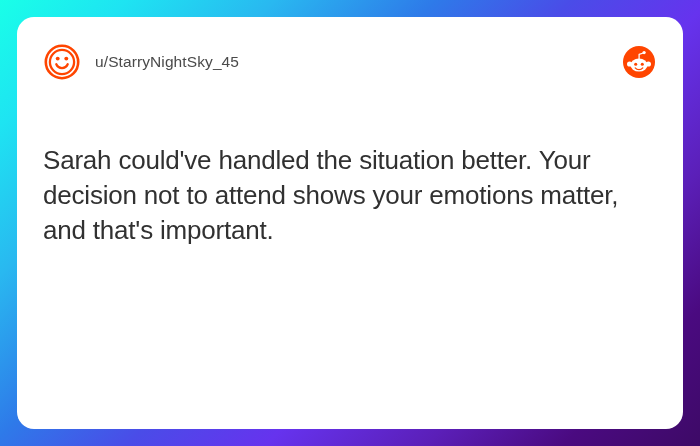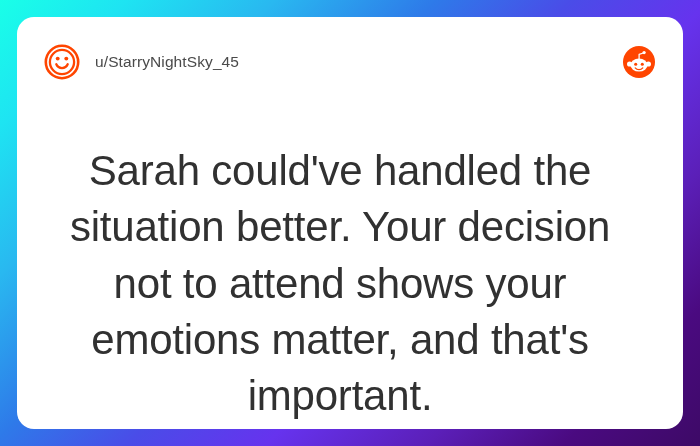--- a/index.html
+++ b/index.html
@@ -24,21 +24,20 @@
         #19ffe8 0%,
         #1ee4f2 11%,
         #29b8f0 24%,
         #2e7ae9 38%,
         #4a4ce8 50%,
         #6633ee 62%,
         #5b1fb8 76%,
         #4a0a80 88%,
         #3d0a66 100%);
     padding: 17px;
-    text-align: center;
   }
 
   
   #card {
     position: relative;
     width: 100%;
     height: 100%;
     box-sizing: border-box;
     background: #ffffff;
     border-radius: 17px;
@@ -75,21 +74,21 @@
     height: 32px;
     display: block;
   }
 
   
   .card-body {
     margin-top: 58px;
     padding-right: 20px;
   }
   .post-text {
-    font-size: 42px;
+    font-size: 26px;
     line-height: 1.34;
     color: #313131;
     letter-spacing: -0.2px;
     font-weight: 400;
     font-family: "Liberation Sans", sans-serif;
     margin: 0;
     white-space: pre-line;
   }
 </style>
 </head>

